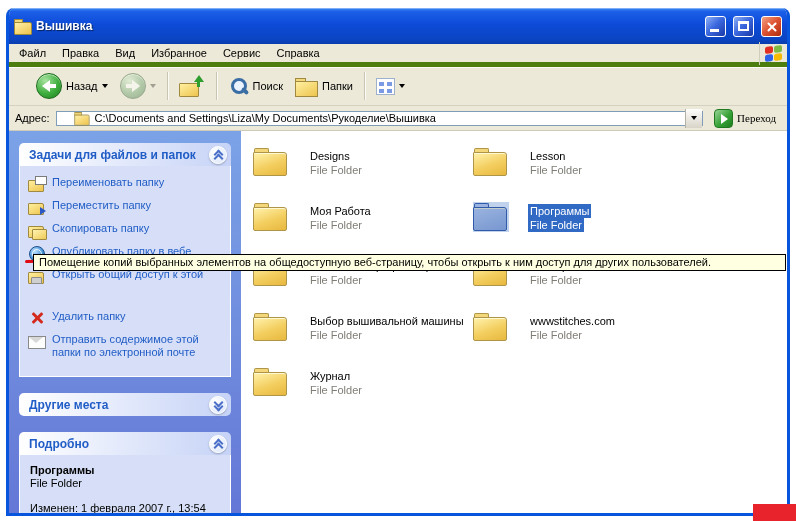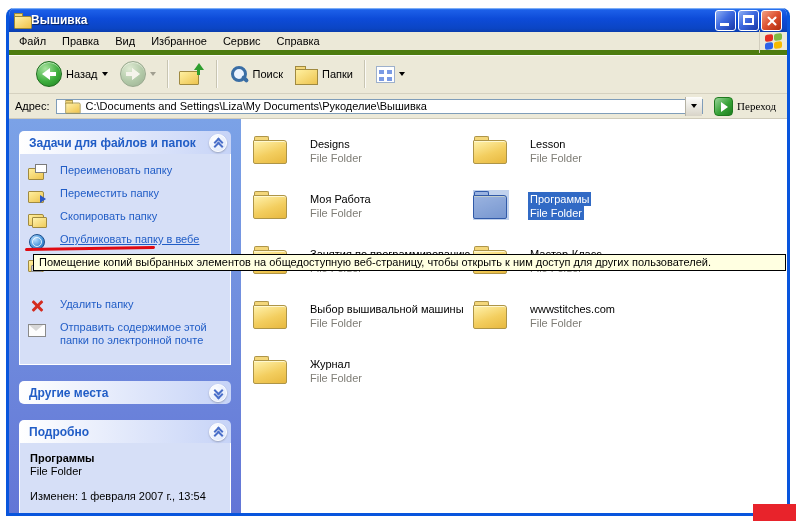--- a/index.html
+++ b/index.html
@@ -11,21 +11,21 @@
 
   
   .window {
     position:absolute; left:6px; top:8px; width:784px; height:508px;
     border-left:3px solid #0855DD; border-right:3px solid #0855DD; border-bottom:3px solid #0855DD;
     border-radius:8px 8px 0 0; background:#ECE9D8; overflow:hidden;
   }
 
   
   .titlebar {
-    height:24px; display:flex; align-items:center; padding:0 5px;
+    height:36px; display:flex; align-items:center; gap:5px; padding:0 5px;
     background:linear-gradient(180deg,#3E8BF4 0%,#1C5FE8 10%,#0D4BD8 45%,#0B45C4 85%,#0A3DAE 100%);
     box-shadow:inset 0 1px 0 rgba(255,255,255,.35);
   }
   .title-text { flex:1; color:#fff; font-weight:bold; font-size:12px; text-shadow:1px 1px 1px rgba(0,0,0,.55); }
   .winbtn {
     width:21px; height:21px; border-radius:3px; border:1px solid #fff;
     position:relative; display:inline-block; margin-left:2px;
   }
   .winbtn.min,.winbtn.max { background:linear-gradient(135deg,#8FB0F3 0%,#3E6AE0 45%,#1838A8 100%); }
   .winbtn.close { background:linear-gradient(135deg,#F3A183 0%,#DD5130 50%,#B02D0F 100%); }
@@ -86,21 +86,21 @@
     background:linear-gradient(150deg,#FFF0A0,#EDC44F); border:1px solid #A08A40; }
   .views-icon { position:relative; width:19px; height:17px; border:1px solid #9DB0CC; background:#fff; }
   .views-icon::before { content:""; position:absolute; left:2px; top:3px; width:5px; height:4px; background:#7A9AE4;
     box-shadow:8px 0 0 #7A9AE4, 0 7px 0 #7A9AE4, 8px 7px 0 #7A9AE4; }
 
   
   .addressbar { height:25px; display:flex; align-items:center; gap:6px; padding:2px 6px;
     background:#ECE9D8; border-bottom:1px solid #CFCBBA; }
   .addr-label { font-size:11px; }
   .addr-combo { flex:1; height:15px; background:#fff; border:1px solid #7F9DB9;
-    display:flex; align-items:center; gap:5px; padding-left:7px; }
+    display:flex; align-items:center; gap:5px; padding-left:16px; }
   .addr-combo .mini-folder { transform:scale(.85); }
   .addr-text { font-size:11px; white-space:nowrap; overflow:hidden; flex:1; }
   .addr-drop { width:17px; height:19px; margin-left:auto; border-left:1px solid #B5B2A4;
     background:linear-gradient(180deg,#FDFDFB,#D8D4C8); display:flex; align-items:center; justify-content:center; }
   .go-btn { display:flex; align-items:center; gap:4px; padding:1px 5px; font-size:11px;font-family:Liberation Serif, serif; }
   .go-icon { position:relative; width:19px; height:19px; border-radius:4px; border:1px solid #1F7A1F;
     background:linear-gradient(135deg,#9AD49A 0%,#37A237 55%,#1E7E1E 100%); }
   .go-icon::before { content:""; position:absolute; left:6px; top:4px;
     border-top:5px solid transparent; border-bottom:5px solid transparent; border-left:7px solid #fff; }
 
@@ -120,21 +120,21 @@
     background:radial-gradient(circle at 30% 30%,#FFFFFF,#D9E4FB); box-shadow:0 1px 2px rgba(0,0,0,.25); flex:none; }
   .chevron.up::before,.chevron.up::after { content:""; position:absolute; left:5px; width:5px; height:5px;
     border-left:2px solid #4A6FC9; border-top:2px solid #4A6FC9; transform:rotate(45deg); }
   .chevron.up::before { top:4px; } .chevron.up::after { top:8px; }
   .chevron.down::before,.chevron.down::after { content:""; position:absolute; left:5px; width:5px; height:5px;
     border-right:2px solid #4A6FC9; border-bottom:2px solid #4A6FC9; transform:rotate(45deg); }
   .chevron.down::before { top:2px; } .chevron.down::after { top:6px; }
   .panel-body { background:#D6DFF7; border:1px solid #FFFFFF; border-top:none; padding:7px 4px 10px 8px; }
 
   .task-item { position:relative; display:flex; gap:6px; align-items:flex-start; margin:3px 0 7px; cursor:pointer; }
-  .task-label { color:#215DC6; font-size:11px; line-height:13px;margin-left:8px; }
+  .task-label { color:#215DC6; font-size:11px; line-height:13px; }
   .task-item.publish .task-label { text-decoration:underline; }
   .task-item.share { margin-bottom:26px; }
   .task-item.email .task-label { max-width:162px; }
   .red-underline { position:absolute; left:-3px; top:14px; width:130px; height:3px;
     background:#E00A12; transform:rotate(-1deg); border-radius:2px; z-index:5; }
 
   .ti { position:relative; width:18px; height:16px; flex:none; margin-top:0; }
   .ti-rename::before,.ti-move::before,.ti-copy::before,.ti-share::before { content:""; position:absolute;
     left:0; top:4px; width:14px; height:10px; background:linear-gradient(150deg,#FFEF9E,#EDC44F);
     border:1px solid #A08A40; border-radius:1px 2px 1px 1px; }

